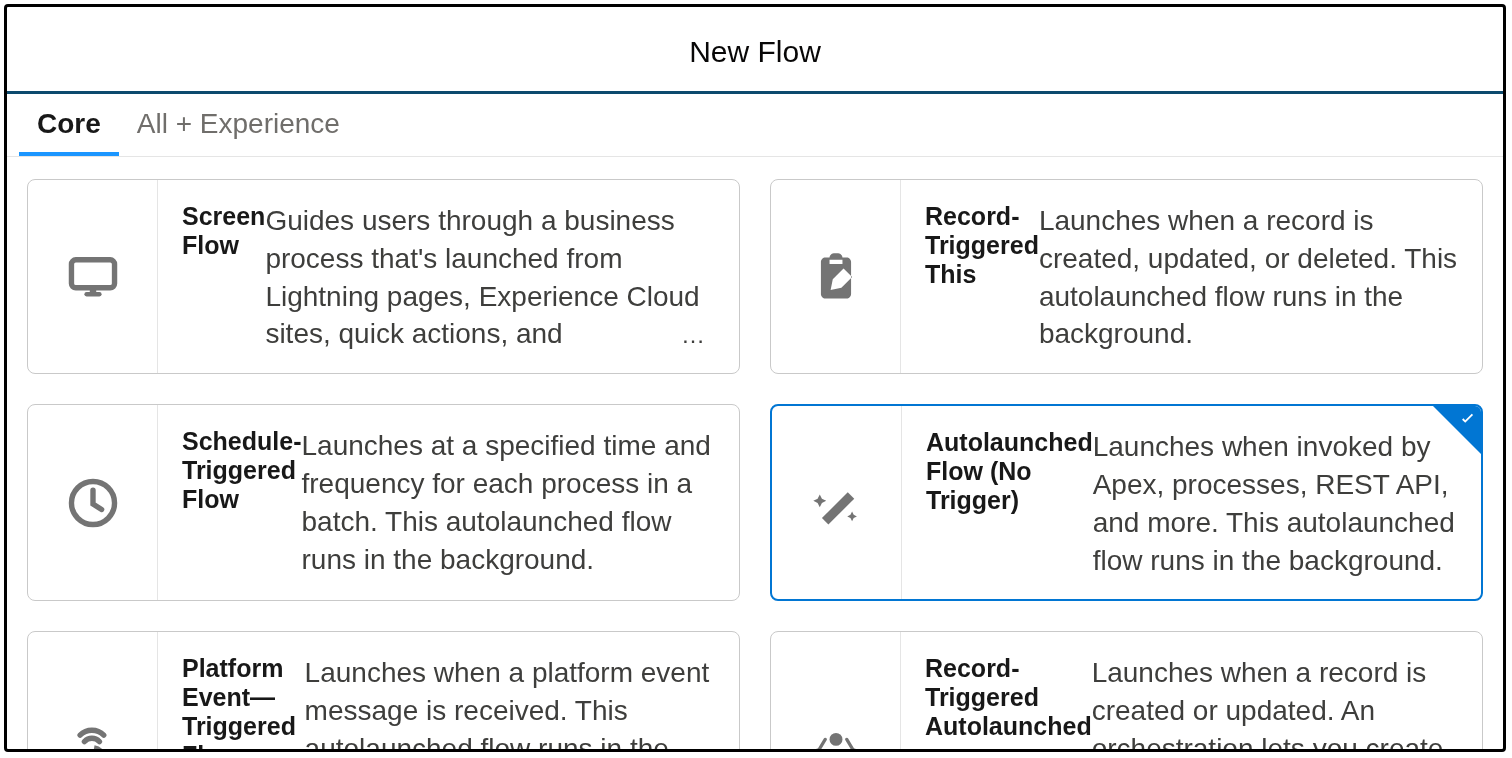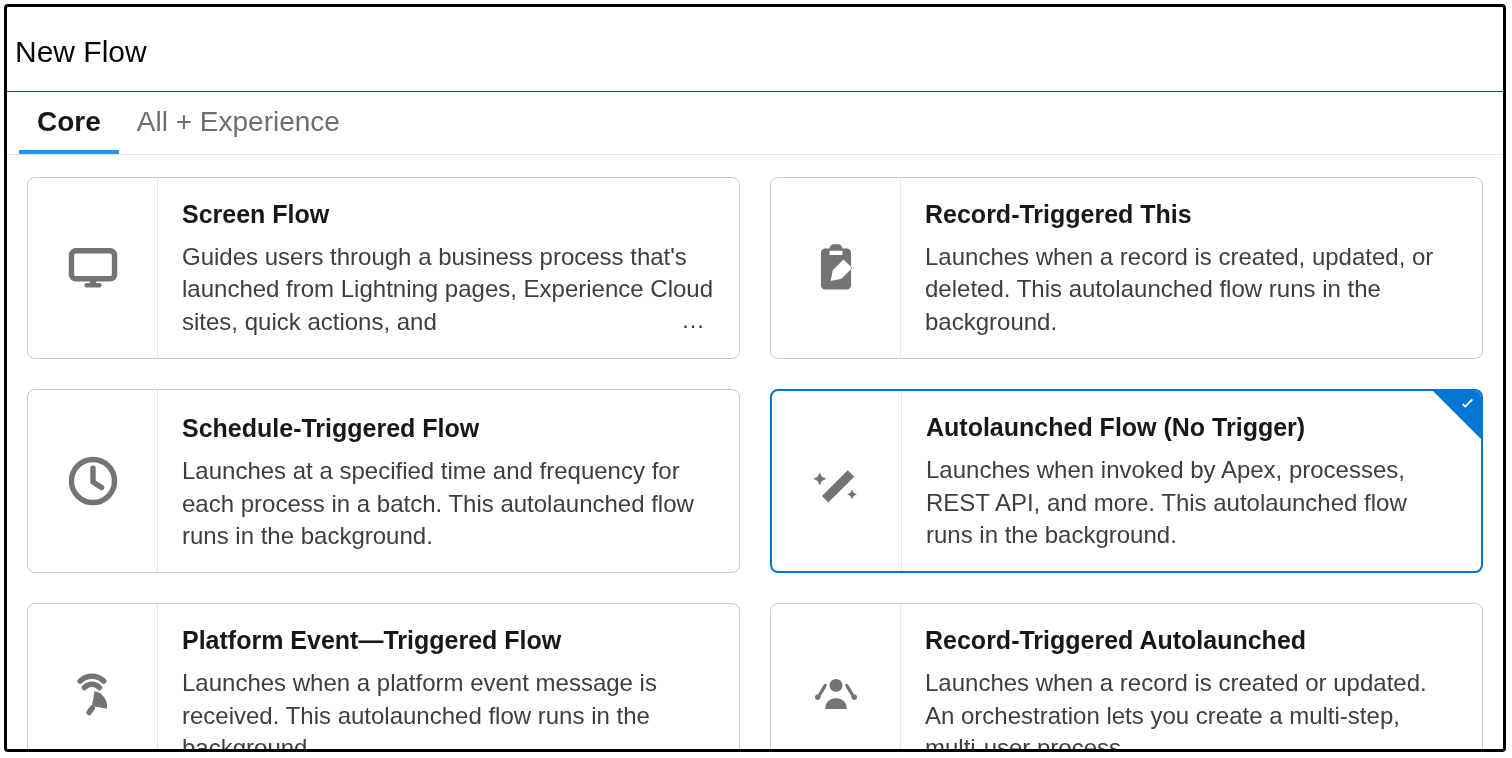--- a/index.html
+++ b/index.html
@@ -9,22 +9,23 @@
     height: 748px;
     margin: 4px;
     border: 3px solid #000;
     border-radius: 4px;
     background: #fff;
     overflow: hidden;
     display: flex;
     flex-direction: column;
   }
   .header {
-    padding: 28px 0 22px 8px;
-    border-bottom: 1px solid #0c4a6e;
+    padding: 28px 0 22px 0;
+    text-align: center;
+    border-bottom: 3px solid #0c4a6e;
   }
   .header h1 {
     font-size: 30px;
     font-weight: 400;
     color: #080707;
   }
   .tabs {
     display: flex;
     border-bottom: 1px solid #e5e5e5;
     padding: 0 12px;
@@ -68,31 +69,31 @@
     align-items: center;
     justify-content: center;
     border-right: 1px solid #e5e5e5;
     color: #747474;
   }
   .icon-col svg { width: 56px; height: 56px; fill: #747474; }
   .text-col {
     flex: 1;
     padding: 22px 24px 20px 24px;
     display: flex;
-    flex-direction: column;
+    flex-direction: row;
     justify-content: flex-end;
   }
   .card-title {
     font-size: 25px;
     font-weight: 600;
     color: #181818;
     margin-bottom: 12px;
   }
   .card-desc {
-    font-size: 24px;
+    font-size: 28px;
     line-height: 1.35;
     color: #3e3e3c;
     max-width: 100%;
   }
   .ellipsis {
     position: absolute;
     right: 32px;
     bottom: 24px;
     color: #3e3e3c;
     font-size: 24px;

